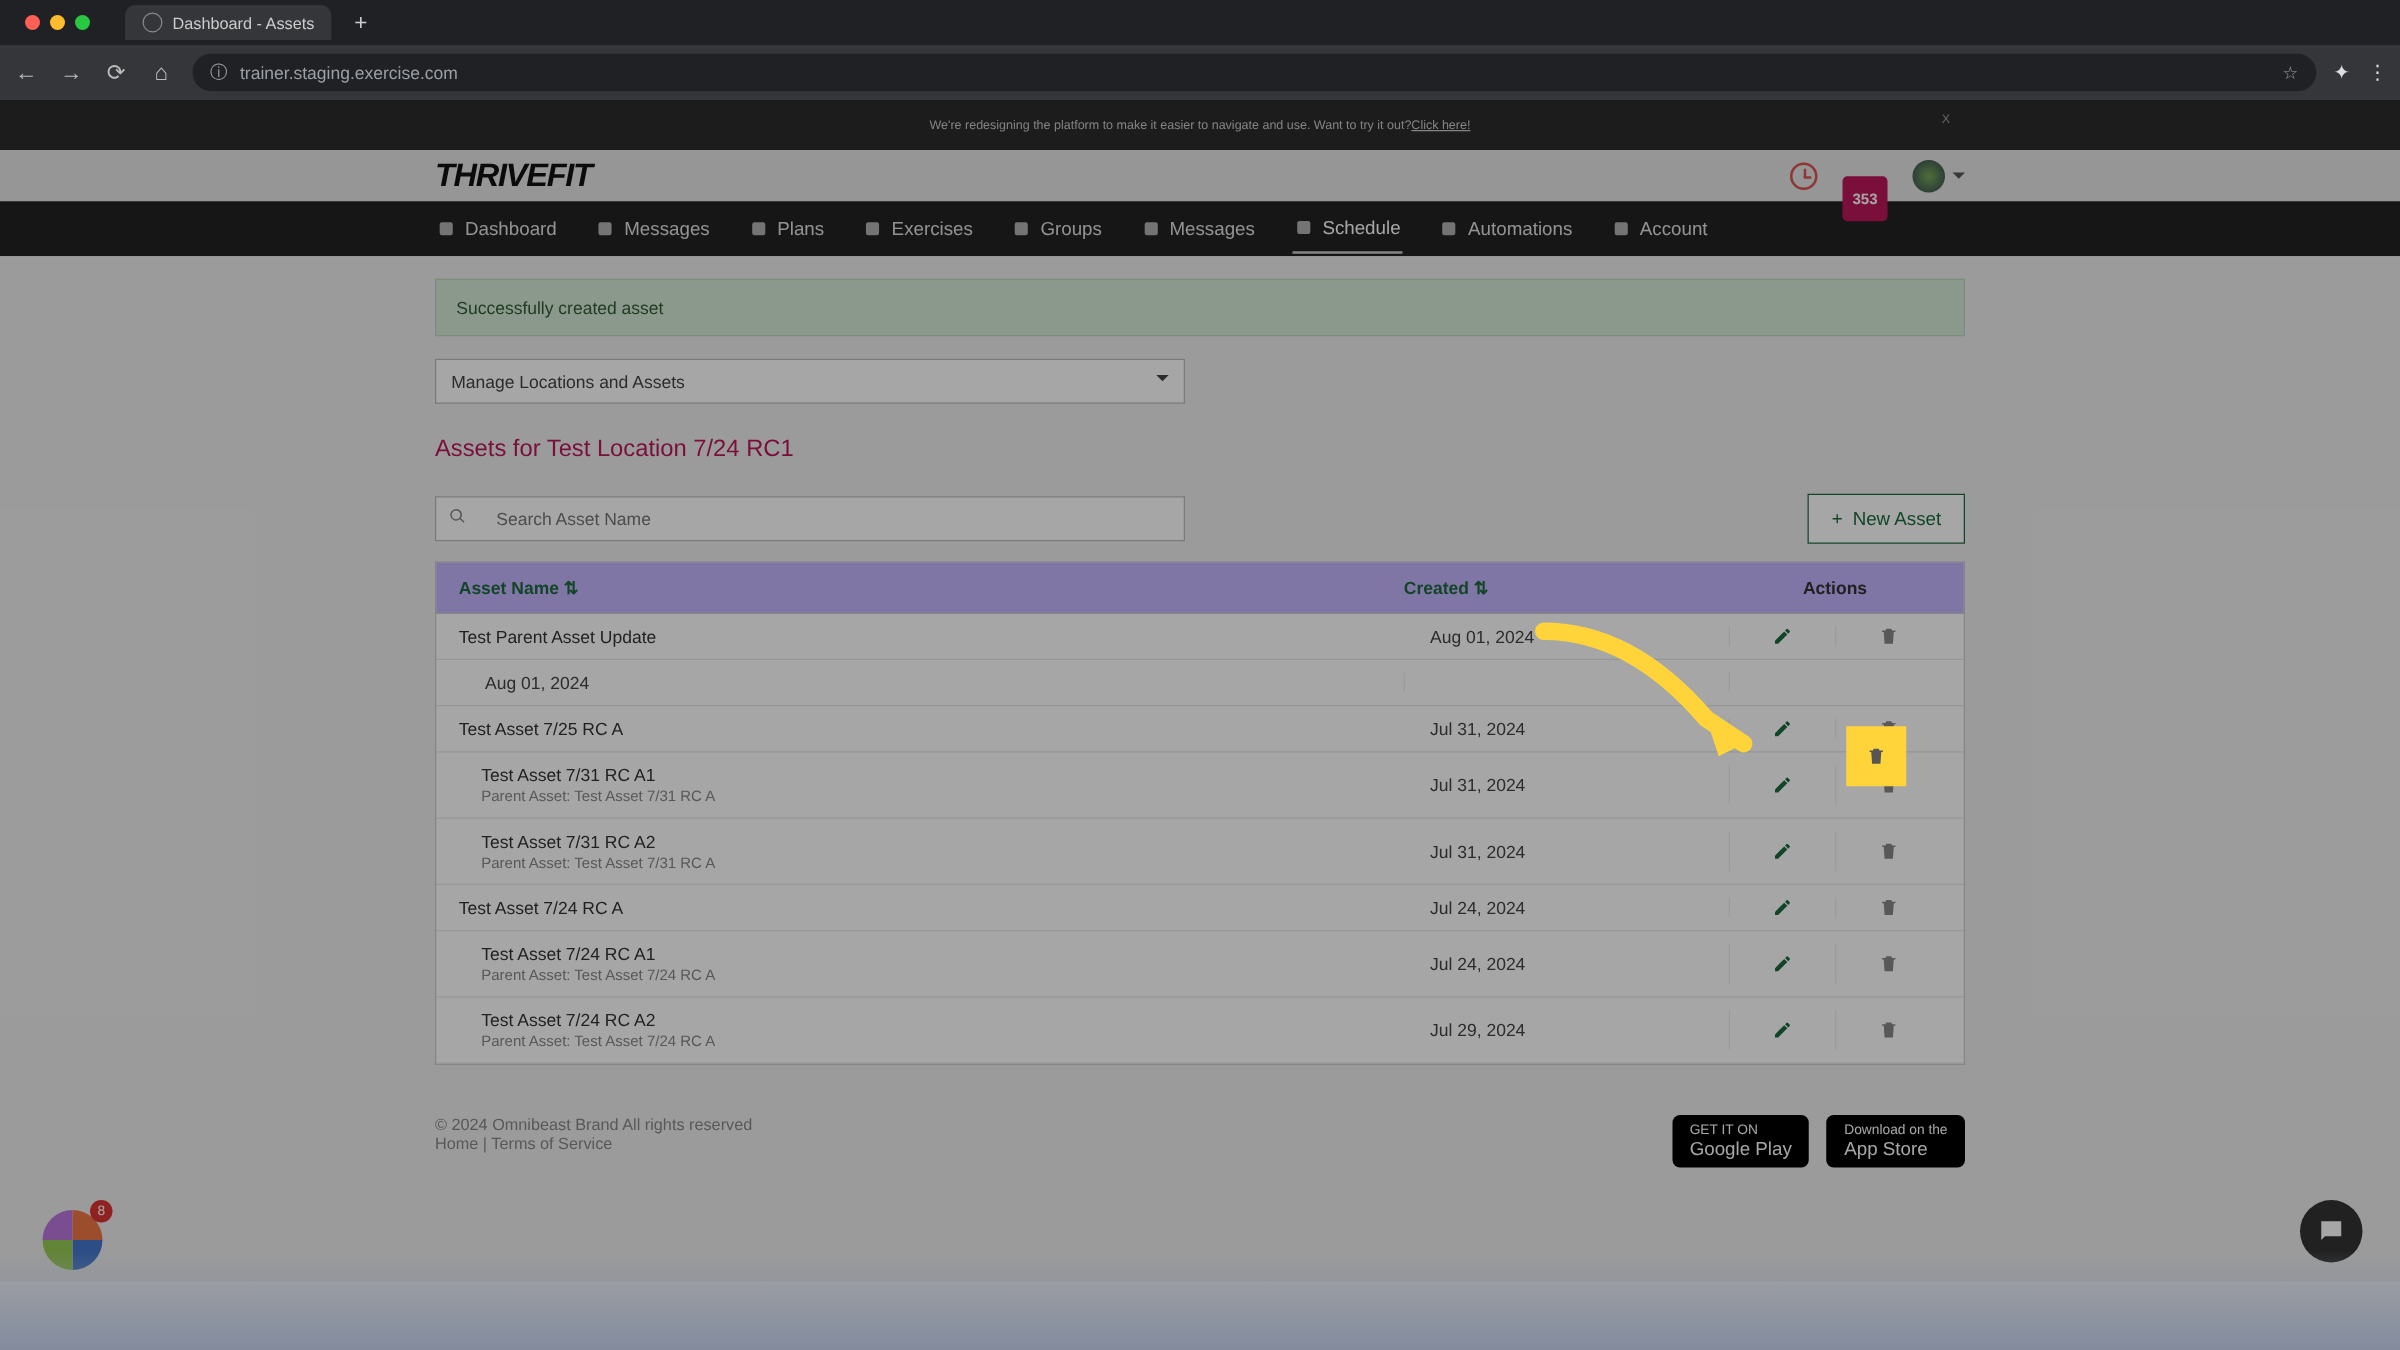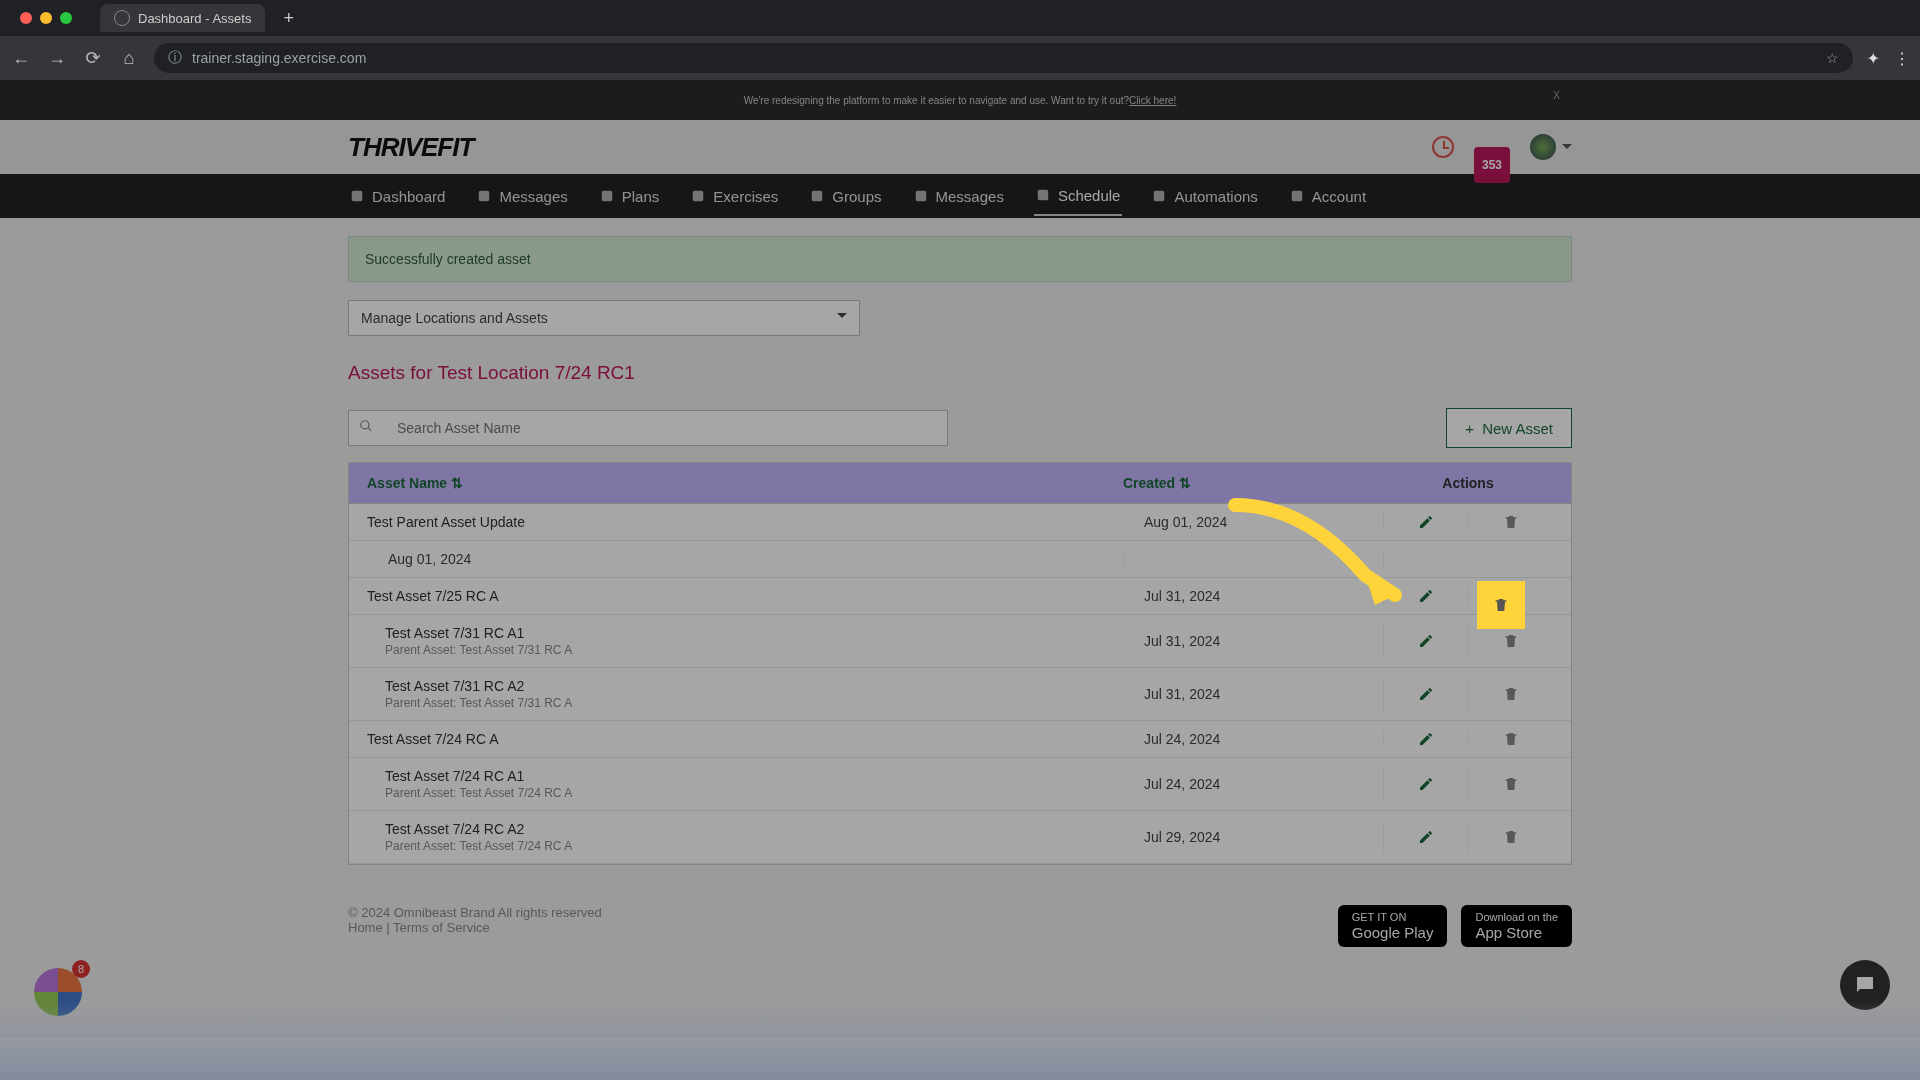--- a/index.html
+++ b/index.html
@@ -21,41 +21,41 @@
 
 
 .dim-overlay { position:absolute; inset:0; background:rgba(0,0,0,0.35); pointer-events:none; z-index:5; }
 
 
 .app { position:relative; height:calc(1080px - 80px); }
 .banner { background:#2c2c2c; color:#c9c9c9; font-size:10px; height:40px; display:flex; align-items:center; justify-content:center; position:relative;}
 .banner a{color:#c9c9c9; text-decoration:underline; cursor:pointer;}
 .banner .close{position:absolute; right:360px; top:10px; color:#999;}
 
-.header-bar { background:#e6e6e6; height:54px; display:flex; align-items:center;}
+.header-bar { background:#e6e6e6; height:41px; display:flex; align-items:center;}
 .container{ width:1224px; margin:0 auto; padding:0 0; }
 .header-inner{display:flex; align-items:center; justify-content:space-between; height:50px;}
 .logo{font-family: "Arial Black", Arial, sans-serif; font-weight:900; font-style:italic; font-size:26px; letter-spacing:-1px; color:#111;}
 .header-right{display:flex; align-items:center; gap:20px;}
 .clock-ico{width:22px;height:22px;border:2.5px solid #d9534f;border-radius:50%;position:relative;}
 .clock-ico:after{content:"";position:absolute;width:6px;height:2px;background:#d9534f;top:9px;left:9px;}
 .clock-ico:before{content:"";position:absolute;width:2px;height:7px;background:#d9534f;top:3px;left:9px;}
 .badge-green{background:#be185d;color:#fff;font-size:12px;font-weight:600;padding:11px 8px;border-radius:4px;margin-top:36px;}
 .avatar{width:26px;height:26px;border-radius:50%;background:linear-gradient(135deg,#b06,# 000);display:inline-block;}
 .caret{border:5px solid transparent;border-top-color:#555;margin-top:4px;}
 
 .nav-bar{background:#222; height:44px;}
 .nav-inner{display:flex; gap:28px; align-items:center; height:44px; color:#e0e0e0; font-size:15px;}
 .nav-item{display:flex;align-items:center;gap:8px;cursor:pointer;padding:10px 2px;}
 .nav-item.active{border-bottom:2px solid #ccc;color:#fff;}
 .nav-ico-s{width:14px;height:14px;opacity:0.85;}
 
 .page{background:#efefef; padding-top:18px; min-height:820px;}
 .alert{background:#d6ead8; border:1px solid #bcd9bf; color:#2e5d33; padding:14px 16px; font-size:14px; margin-bottom:18px;}
-.dropdown{border:1px solid #bbb; background:#fff; height:36px; width:512px; display:flex; align-items:center; padding:0 12px; font-size:14px; color:#444; justify-content:space-between; margin-bottom:26px;}
+.dropdown{border:1px solid #bbb; background:#fff; height:36px; width:600px; display:flex; align-items:center; padding:0 12px; font-size:14px; color:#444; justify-content:space-between; margin-bottom:26px;}
 .dropdown .dcaret{border:5px solid transparent;border-top-color:#444;}
 .page-title{font-size:19px; color:#be185d; margin-bottom:24px; font-weight:400;}
 .toolbar{display:flex; justify-content:space-between; align-items:center; margin-bottom:14px;}
 .search-box{border:1px solid #bbb; background:#fff; height:36px; width:600px; display:flex; align-items:center; padding:0 10px; color:#888;}
 .search-box input{border:none;outline:none;font-size:14px;flex:1;margin-left:24px;background:transparent;}
 .btn-new{border:1.5px solid #1d6b3d;color:#1d6b3d;background:#fff;height:40px;padding:0 18px;display:flex;align-items:center;gap:8px;font-size:15px;cursor:pointer;}
 
 .table-wrap{border:1px solid #ccc;background:#fff;}
 .thead{display:grid;grid-template-columns: 1fr 260px 170px; background:#c4b5fd; border-bottom:1px solid #ccc; padding:12px 18px; font-size:14px; color:#1d6b3d; font-weight:600;}
 .thead .col-actions{color:#333;text-align:center;}

